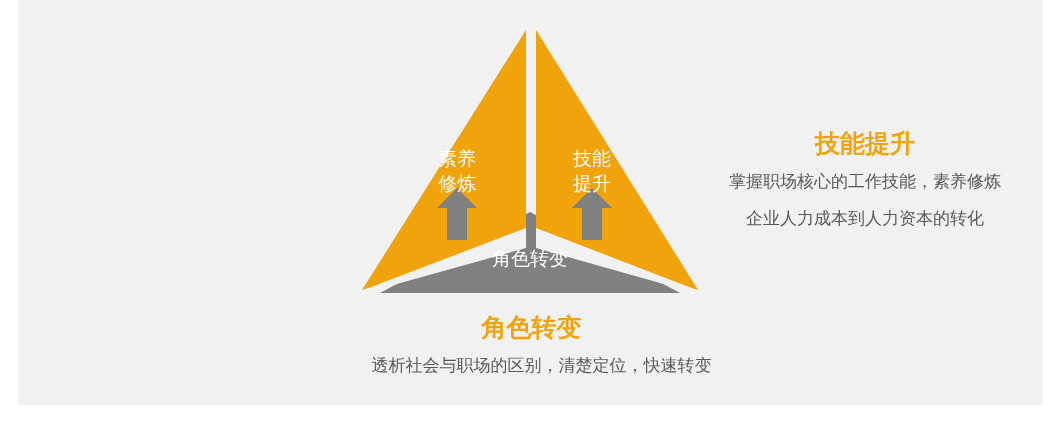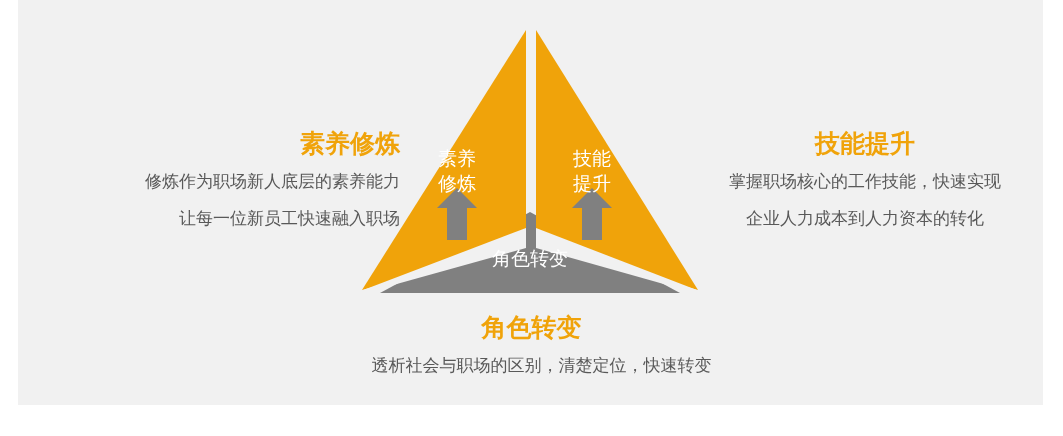--- a/index.html
+++ b/index.html
@@ -131,29 +131,24 @@
       <text class="wing-label" x="117" y="180">修炼</text>
 
       <text class="wing-label" x="252" y="155">技能</text>
       <text class="wing-label" x="252" y="180">提升</text>
 
       <text class="base-label" x="190" y="255">角色转变</text>
 
     </svg>
   </div>
 
-  <div class="block" id="block-left">
-    <div class="block-heading">素养修炼</div>
-    <div class="block-body">修炼作为职场新人底层的素养能力</div>
-    <div class="block-body">让每一位新员工快速融入职场</div>
-  </div>
 
   <div class="block" id="block-right">
     <div class="block-heading">技能提升</div>
-    <div class="block-body">掌握职场核心的工作技能，快速实现</div>
+    <div class="block-body">掌握职场核心的工作技能，素养修炼</div>
     <div class="block-body">企业人力成本到人力资本的转化</div>
   </div>
 
   <div class="block" id="block-bottom">
     <div class="block-heading">角色转变</div>
     <div class="block-body">透析社会与职场的区别，清楚定位，快速转变</div>
   </div>
 
 </div>
 

